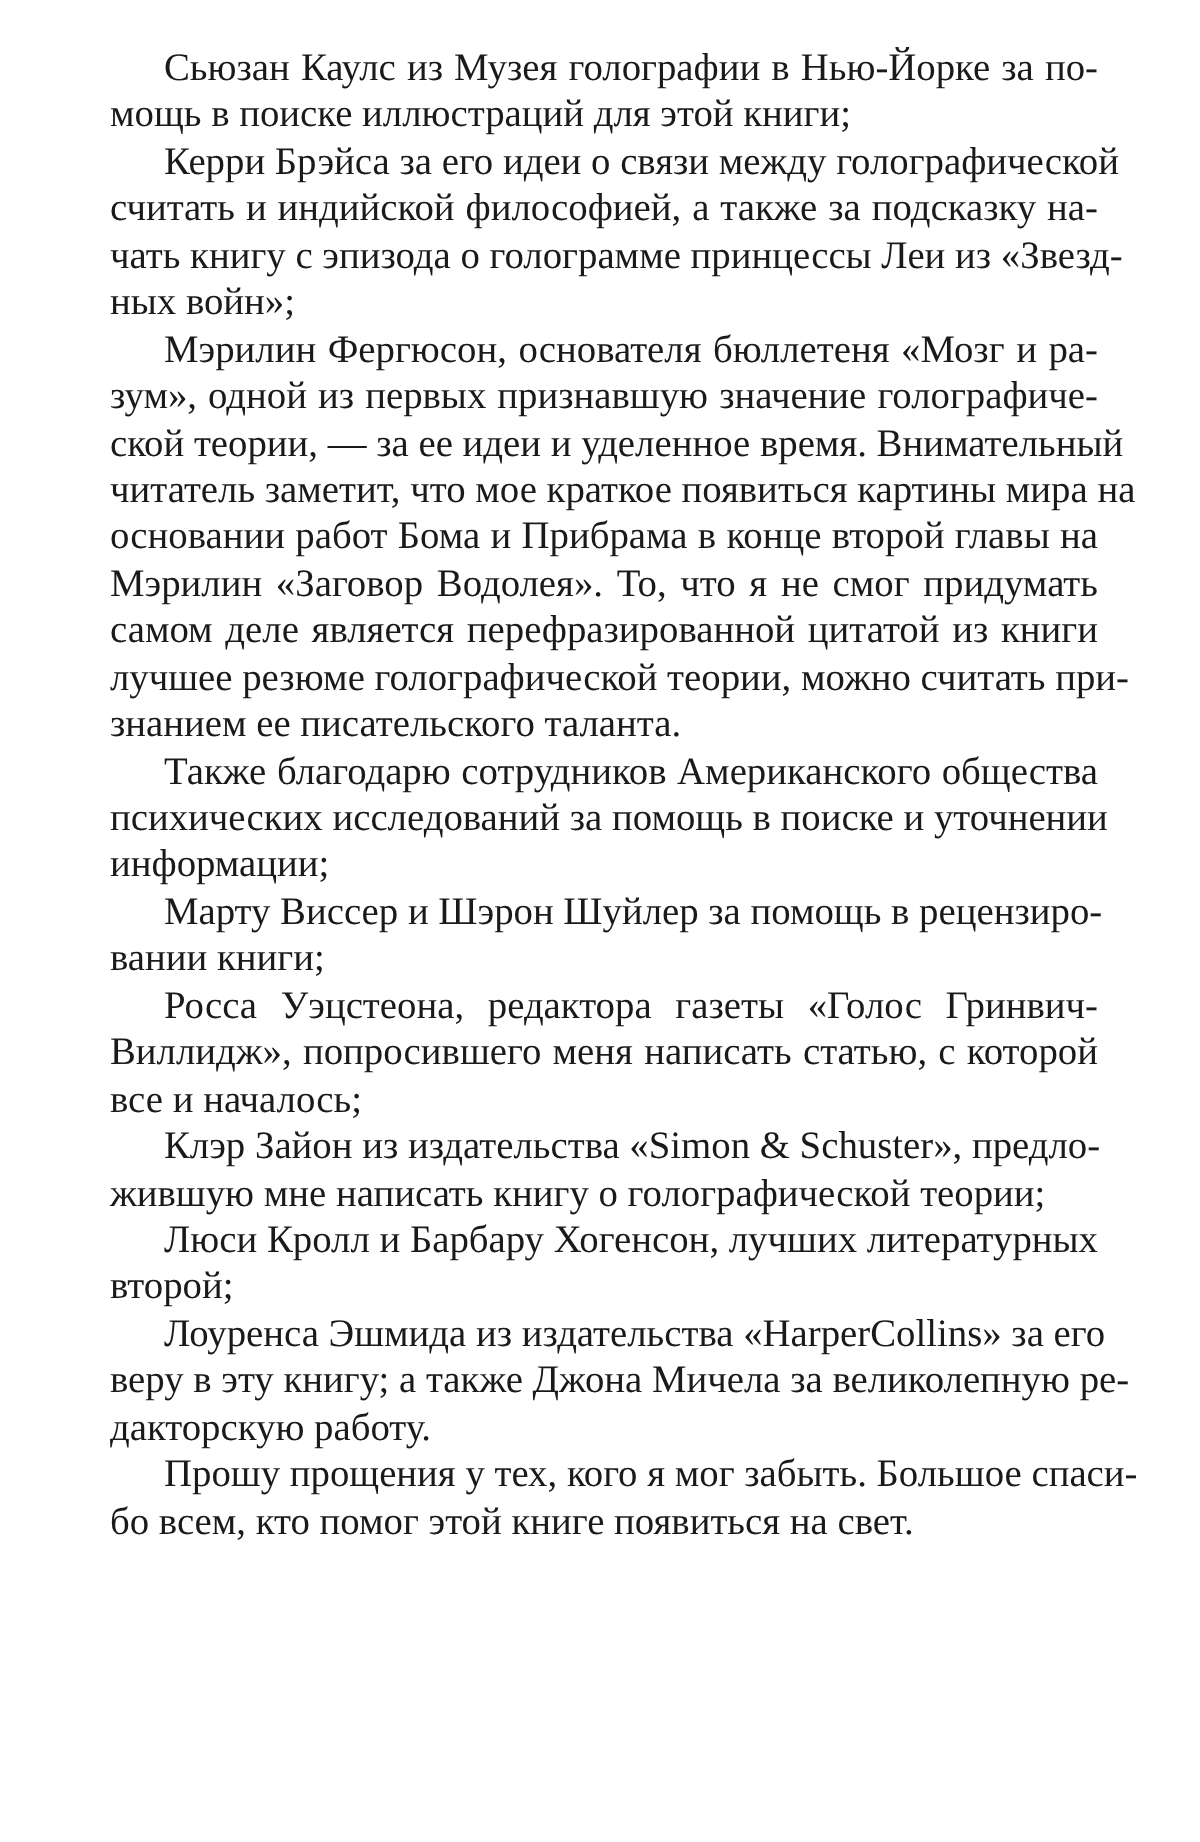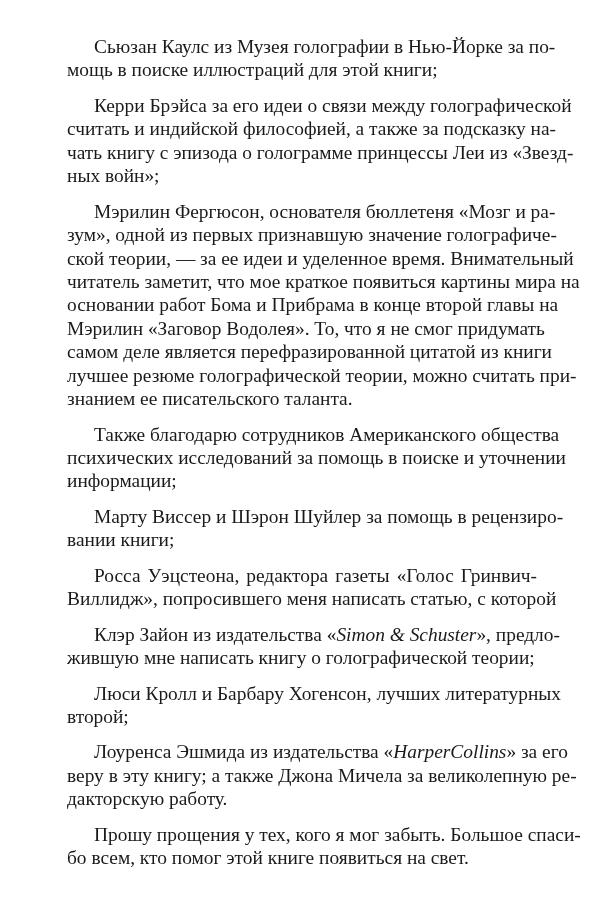--- a/index.html
+++ b/index.html
@@ -17,39 +17,38 @@
       position: absolute;
       left: 55px;
       top: 23px;
       width: 494px;
       font-family: "Liberation Serif", "DejaVu Serif", serif;
       font-size: 19.4px;
       color: #1a1a1a;
       line-height: 23.45px;
     }
     .para {
-      margin: 12px;
+      margin: 0;
     }
     .line {
       display: block;
       height: 23.45px;
       white-space: nowrap;
       text-align: justify;
       text-align-last: justify;
       overflow: visible;
     }
     .line.indent {
       padding-left: 27px;
     }
     .line.last {
       text-align: right;
       text-align-last: left;
     }
     .line span.it {
-      font-style: italic;
     }
   </style>
 </head>
 <body>
 
 <div class="page">
 
   <p class="para">
     <span class="line indent">Сьюзан Каулс из Музея голографии в Нью-Йорке за по-</span>
     <span class="line last">мощь в поиске иллюстраций для этой книги;</span>
@@ -81,20 +80,21 @@
   </p>
 
   <p class="para">
     <span class="line indent">Марту Виссер и Шэрон Шуйлер за помощь в рецензиро-</span>
     <span class="line last">вании книги;</span>
   </p>
 
   <p class="para">
     <span class="line indent">Росса Уэцстеона, редактора газеты «Голос Гринвич-</span>
     <span class="line">Виллидж», попросившего меня написать статью, с которой</span>
+    <span class="line last">все и началось;</span>
   </p>
 
   <p class="para">
     <span class="line indent">Клэр Зайон из издательства «<span class="it">Simon &amp; Schuster</span>», предло-</span>
     <span class="line last">жившую мне написать книгу о голографической теории;</span>
   </p>
 
   <p class="para">
     <span class="line indent">Люси Кролл и Барбару Хогенсон, лучших литературных</span>
     <span class="line last">второй;</span>

